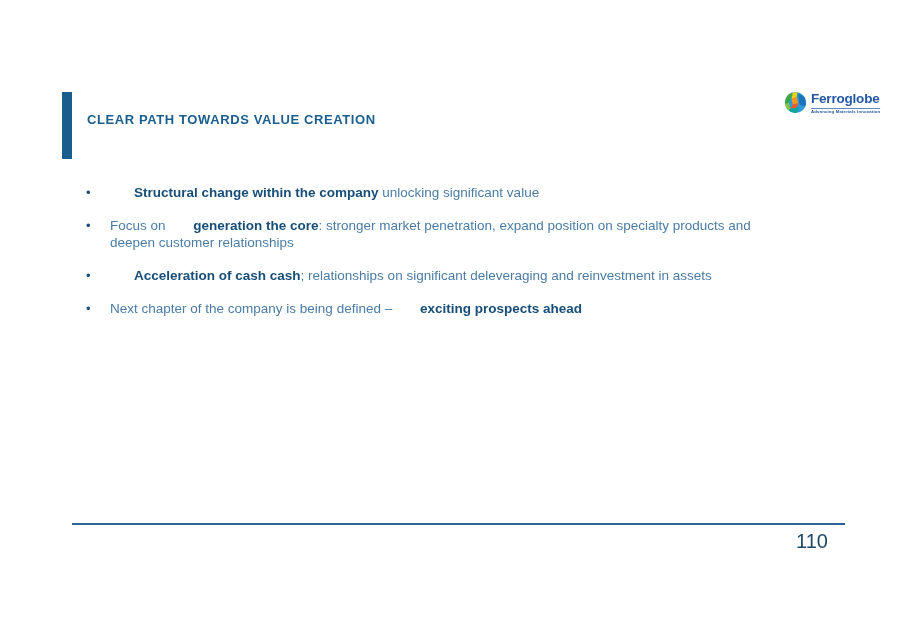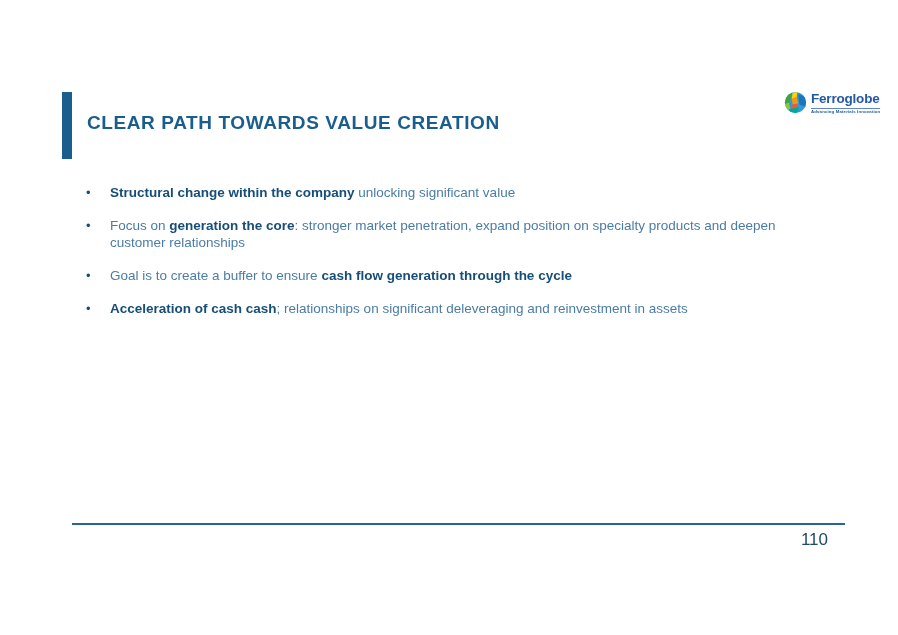--- a/index.html
+++ b/index.html
@@ -14,21 +14,21 @@
   .accent-bar {
     position: absolute;
     left: 62px; top: 92px;
     width: 10px; height: 67px;
     background: var(--accent, #1A5E8E);
   }
   .title {
     position: absolute;
     left: 87px; top: 112px;
     margin: 0;
-    font-size: 19px;
+    font-size: 13px;
     font-weight: bold;
     letter-spacing: 0.6px;
     color: var(--accent, #1A5E8E);
     white-space: nowrap;
   }
   .logo {
     position: absolute;
     left: 784px; top: 91px;
     display: flex;
     align-items: flex-start;
@@ -71,31 +71,31 @@
     color: var(--text-regular, #4A7CA6);
   }
   .bullets li::before {
     content: "\2022";
     position: absolute;
     left: 1px; top: 0;
     color: var(--text-bold, #174E78);
     font-size: 13px;
   }
   .seg { color: var(--text-regular, #4A7CA6); font-weight: normal; }
-  .seg.bold { color: var(--text-bold, #174E78); font-weight: bold; }
+  .seg.bold { color: var(--text-bold, #174E78); font-weight: bold; margin-left: 24px; }
   .footer-rule {
     position: absolute;
     left: 72px; top: 523px;
     width: 773px; height: 2px;
     background: var(--rule, #2A6496);
   }
   .page-number {
     position: absolute;
     right: 70px; top: 530px;
-    font-size: 17px;
+    font-size: 20px;
     color: var(--page-number, #1E4965);
   }
 </style>
 </head>
 <body>
 
 <div class="slide">
 
   <div class="accent-bar"></div>
 
@@ -121,21 +121,21 @@
     </svg>
     <div class="logo-text">
       <div class="logo-name">Ferroglobe</div>
       <div class="logo-tagline">Advancing Materials Innovation</div>
     </div>
   </div>
 
   <ul class="bullets" id="bullets">
       <li><span class="seg bold">Structural change within the company</span><span class="seg"> unlocking significant value</span></li>
       <li><span class="seg">Focus on </span><span class="seg bold">generation the core</span><span class="seg">: stronger market penetration, expand position on specialty products and deepen customer relationships</span></li>
-      <li><span class="seg">Goal is to create a buffer to ensure </span><span class="seg bold">cash flow generation through the cycle</span></li>
       <li><span class="seg bold">Acceleration of cash cash</span><span class="seg">; relationships on significant deleveraging and reinvestment in assets</span></li>
+      <li><span class="seg">Next chapter of the company is being defined – </span><span class="seg bold">exciting prospects ahead</span></li>
     </ul>
 
   <div class="footer-rule"></div>
 
   <div class="page-number">110</div>
 
 </div>
 
 </body></html>

